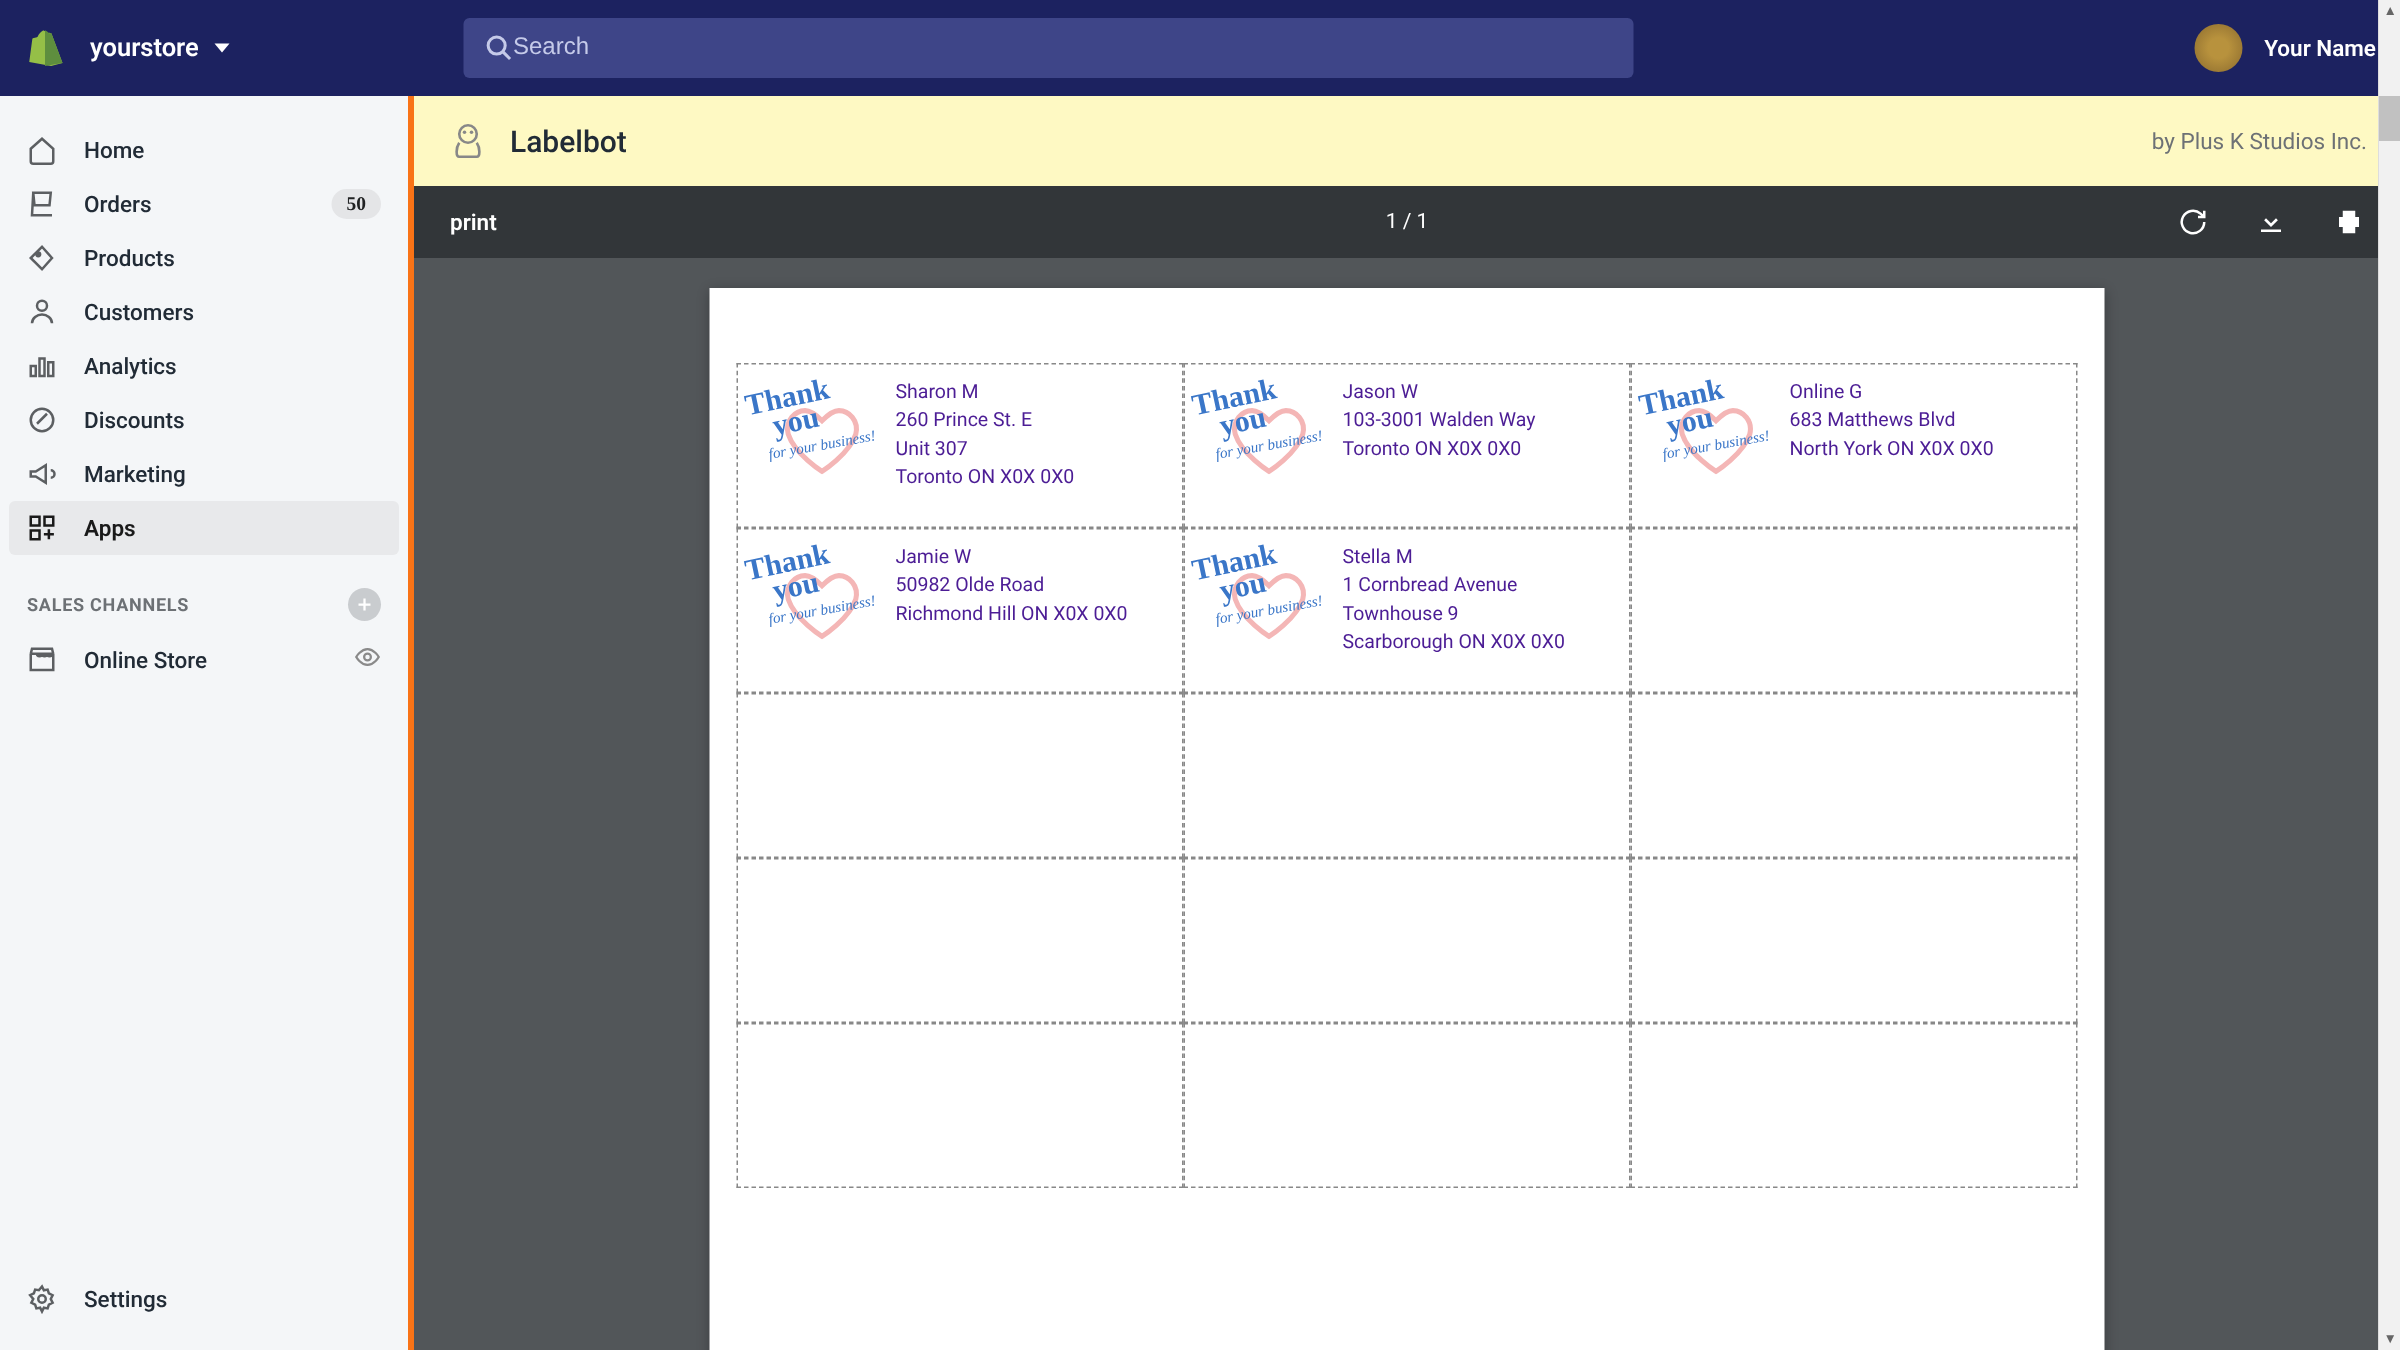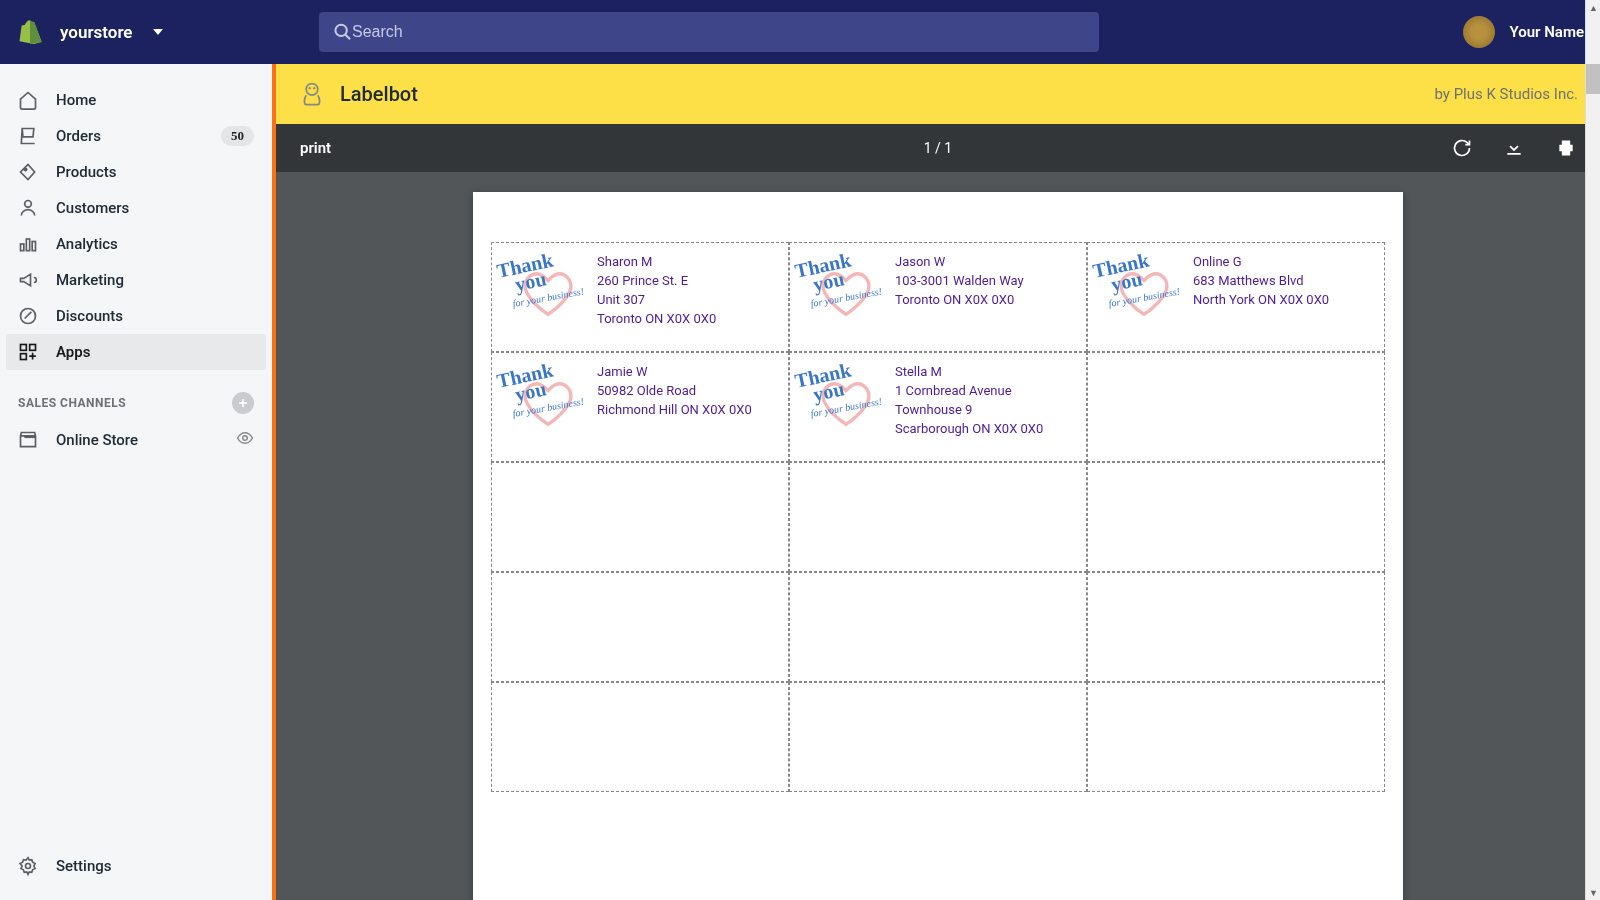--- a/index.html
+++ b/index.html
@@ -7,21 +7,21 @@
     
     .topbar {
       height: 64px;
       background: #1c2260;
       display: flex;
       align-items: center;
       padding: 0 16px;
       gap: 16px;
     }
     .logo-icon { width: 28px; height: 28px; }
-    .store-name { color: white; font-weight: 600; font-size: 17px; display: flex; align-items: center; gap: 20px; cursor: pointer; }
+    .store-name { color: white; font-weight: 600; font-size: 17px; display: flex; align-items: center; gap: 10px; cursor: pointer; }
     .store-caret { width: 0; height: 0; border-left: 5px solid transparent; border-right: 5px solid transparent; border-top: 6px solid white; }
     .search-wrap { flex: 1; max-width: 780px; margin-left: 140px; }
     .search-box { display: flex; align-items: center; background: #3e4588; border-radius: 4px; height: 40px; padding: 0 14px; }
     .search-box input { border: none; background: transparent; color: white; font-size: 16px; width: 100%; outline: none; }
     .search-box input::placeholder { color: #c5cae9; }
     .user-area { margin-left: auto; display: flex; align-items: center; gap: 14px; cursor: pointer; }
     .avatar { width: 32px; height: 32px; border-radius: 50%; background: radial-gradient(circle, #b8923d 30%, #8a6a2e 100%); }
     .user-name { color: white; font-weight: 600; font-size: 15px; }
     
     .layout { display: flex; height: calc(100vh - 64px); }
@@ -33,21 +33,21 @@
     .nav-item.active .nav-icon { color: #1a1a1a; }
     .nav-badge { margin-left: auto; background: #e4e5e7; color: #202223; font-size: 13px; font-weight: 600; padding: 2px 10px; border-radius: 10px; font-family: Liberation Serif, serif; }
     
     .section-header { display: flex; align-items: center; justify-content: space-between; padding: 22px 18px 8px; color: #6d7175; font-size: 12px; font-weight: 700; letter-spacing: 0.5px; gap: 27px; }
     .plus-icon { width: 22px; height: 22px; border-radius: 50%; background: #c9cccf; display: flex; align-items: center; justify-content: center; cursor: pointer; }
     .eye-icon { color: #8a8a8a; }
     
     .sidebar-footer { margin-top: auto; padding-bottom: 16px; }
     
     .main { flex: 1; display: flex; flex-direction: column; background: #f4f6f8; overflow: hidden; }
-    .app-header { display: flex; align-items: center; padding: 16px 22px; background: #fde047; }
+    .app-header { display: flex; align-items: center; padding: 16px 22px; background: #fef9c3; }
     .app-icon { width: 28px; height: 28px; margin-right: 14px; }
     .app-title { font-size: 20px; font-weight: 500; color: #212b36; }
     .app-by { margin-left: auto; color: #6d7175; font-size: 15px; }
     
     .pdf-viewer { flex: 1; display: flex; flex-direction: column; background: #525659; overflow: hidden; }
     .pdf-toolbar { height: 48px; background: #323639; display: flex; align-items: center; padding: 0 24px; color: white; }
     .pdf-title { font-size: 15px; font-weight: 600; }
     .pdf-pages { position: absolute; left: 50%; transform: translateX(-50%); font-size: 14px; }
     .pdf-actions { margin-left: auto; display: flex; gap: 32px; }
     .pdf-action-btn { cursor: pointer; color: white; display: flex; align-items: center; }
@@ -142,33 +142,33 @@
             <rect x="3" y="12" width="4" height="8"></rect>
             <rect x="10" y="6" width="4" height="14"></rect>
             <rect x="17" y="9" width="4" height="11"></rect>
           </svg>
         </span>
       <span>Analytics</span>
     </div>
     <div class="nav-item">
       <span class="nav-icon">
           <svg width="20" height="20" viewBox="0 0 24 24" fill="none" stroke="currentColor" stroke-width="2">
-            <path d="M3 10v4h4l8 5V5l-8 5z M19 9a3 3 0 0 1 0 6"></path>
-          </svg>
-        </span>
-      <span>Marketing</span>
-    </div>
-    <div class="nav-item">
-      <span class="nav-icon">
-          <svg width="20" height="20" viewBox="0 0 24 24" fill="none" stroke="currentColor" stroke-width="2">
             <circle cx="12" cy="12" r="9"></circle>
             <path d="M8 15l8-8 M9 9h.01 M15 15h.01"></path>
           </svg>
         </span>
       <span>Discounts</span>
+    </div>
+    <div class="nav-item">
+      <span class="nav-icon">
+          <svg width="20" height="20" viewBox="0 0 24 24" fill="none" stroke="currentColor" stroke-width="2">
+            <path d="M3 10v4h4l8 5V5l-8 5z M19 9a3 3 0 0 1 0 6"></path>
+          </svg>
+        </span>
+      <span>Marketing</span>
     </div>
     <div class="nav-item active">
       <span class="nav-icon">
           <svg width="20" height="20" viewBox="0 0 24 24" fill="none" stroke="currentColor" stroke-width="2">
             <rect x="3" y="3" width="7" height="7"></rect>
             <rect x="14" y="3" width="7" height="7"></rect>
             <rect x="3" y="14" width="7" height="7"></rect>
             <path d="M17.5 13v8 M13.5 17h8"></path>
           </svg>
         </span>

